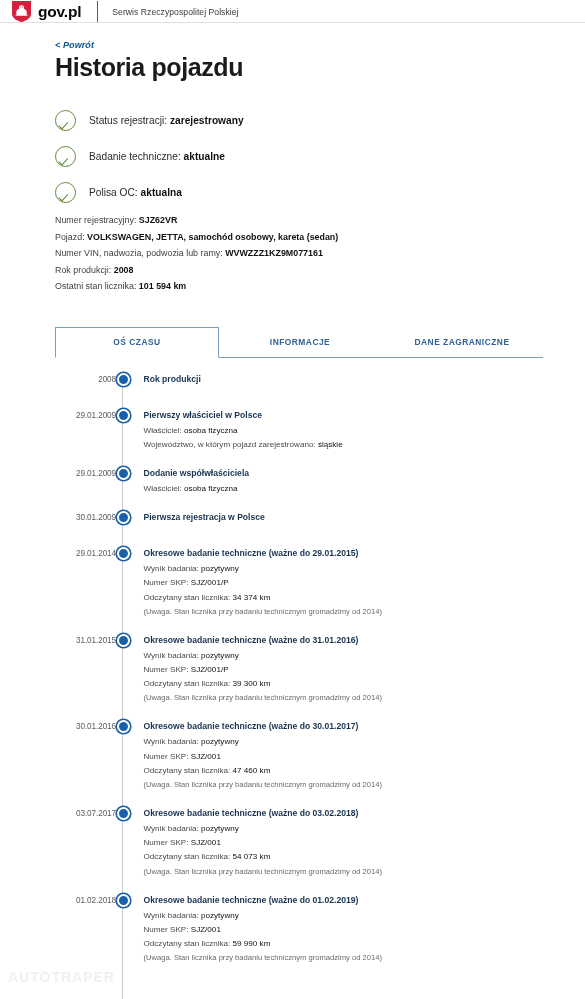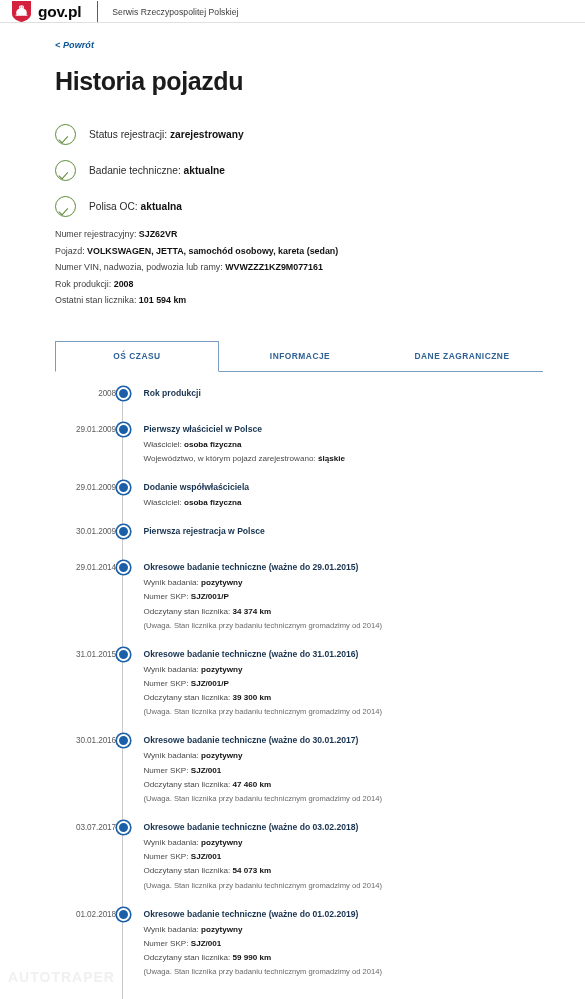--- a/index.html
+++ b/index.html
@@ -64,21 +64,21 @@
     margin-top: 17px;
     font-size: 9px;
     font-weight: bold;
     color: #0b5394;
     text-decoration: none;
     letter-spacing: 0.1px;
     font-style: italic;
   }
 
   h1.title {
-    margin-top: 15px;
+    margin-top: 1px;
     font-size: 25px;
     font-weight: bold;
     letter-spacing: -0.4px;
     color: #1b1b1b;
   }
 
   
   .status-list { margin-top: 22px; }
   .status-row {
     display: flex;
@@ -206,21 +206,21 @@
     font-weight: bold;
     color: #18334f;
     line-height: 14px;
   }
   .tl-sub {
     font-size: 8.1px;
     color: #4a4a4a;
     line-height: 14.2px;
     margin-top: 2px;
   }
-  .tl-sub .ln b { color: #111; font-weight: bold; }
+  .tl-sub .ln b { color: #111; font-weight: normal; }
   .tl-note {
     font-size: 7.6px;
     color: #6a6a6a;
     line-height: 14px;
   }
 
   
   .watermark {
     position: absolute;
     left: 8px;

